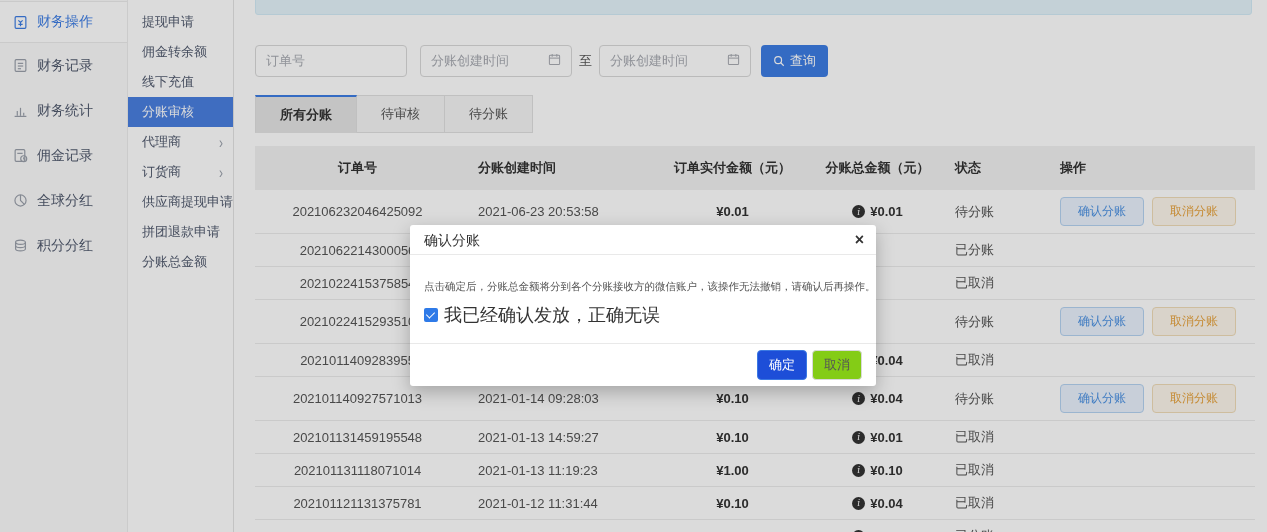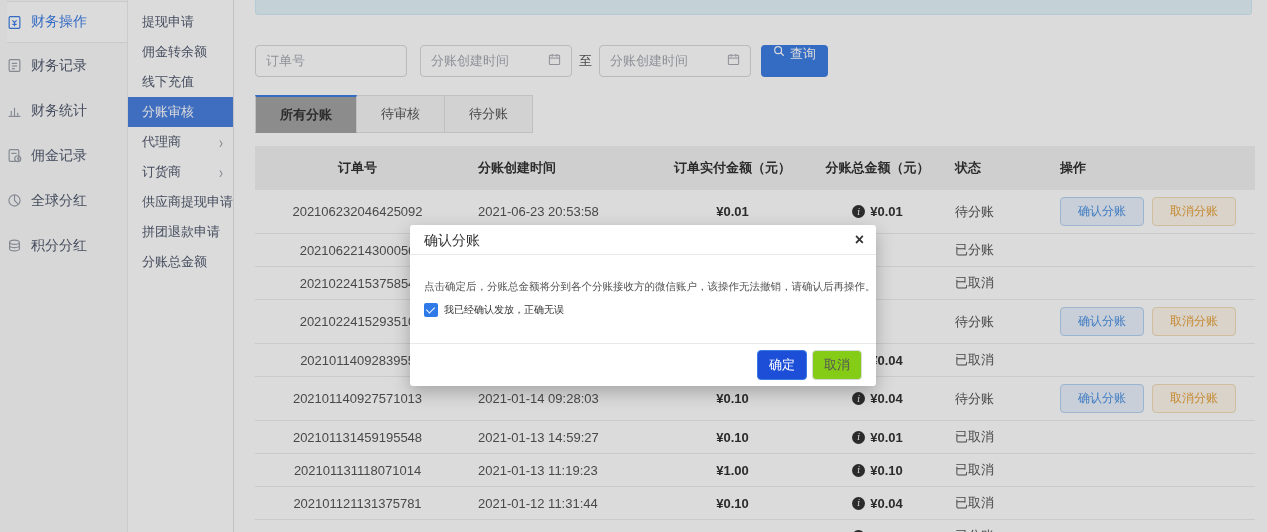--- a/index.html
+++ b/index.html
@@ -11,21 +11,21 @@
     color:#555;
     font-size:13px;
   }
   
   .primary-sidebar{
     position:absolute; left:0; top:0; width:128px; height:532px;
     background:#fbfbfb; border-right:1px solid #ededed; z-index:1;
   }
   .p-item{
     height:45px; display:flex; align-items:center; gap:9px;
-    font-size:14px; color:#515a6e; cursor:pointer;margin-left:7px;
+    padding-left:13px; font-size:14px; color:#515a6e; cursor:pointer;
   }
   .p-item.active{
     background:#fff; color:#3d7de4;
     border-top:1px solid #ececec; border-bottom:1px solid #ececec;
     height:42px; margin-top:1px;
   }
   .p-item .ico{ width:15px; height:15px; display:inline-flex; }
   .p-item .ico svg{ width:15px; height:15px; stroke:#9aa0ab; fill:none; stroke-width:1.1px; }
   .p-item.active .ico svg{ stroke:#3d7de4; }
   
@@ -49,33 +49,33 @@
   .inp{
     height:32px; border:1px solid #d9d9d9; border-radius:4px; background:#fff;
     display:flex; align-items:center; padding:0 10px; color:#a8abb2; font-size:13px;
   }
   .inp-order{ width:152px; margin-right:13px; }
   .inp-date{ width:152px; justify-content:space-between; }
   .to-label{ margin:0 7px; color:#555; font-size:13px; }
   .cal svg{ width:13px; height:13px; stroke:#a8abb2; fill:none; stroke-width:1.1px; }
   .search-btn{
     margin-left:10px; height:32px; padding:0 12px; background:#3d7de4; color:#fff;
-    border:none; border-radius:4px; font-size:13px; display:flex; align-items:flex-start; gap:5px; cursor:pointer;
+    border:none; border-radius:4px; font-size:13px; display:flex; align-items:center; gap:5px; cursor:pointer;
     font-family:"Liberation Sans", sans-serif;
   }
   .search-btn svg{ width:12px; height:12px; stroke:#fff; fill:none; stroke-width:1.4px; }
   
   .tabs{ position:absolute; left:14px; top:95px; display:flex; }
   .tab{
     height:38px; padding:0 24px; display:flex; align-items:center; font-size:13px;
     background:#f5f5f5; border:1px solid #e0e0e0; border-left:none; color:#555; cursor:pointer;
   }
   .tab:first-child{ border-left:1px solid #e0e0e0; }
   .tab.active{
-    background:#a3a3a3; border-top:2px solid #3d7de4; border-bottom:1px solid transparent;
+    background:#e5e5e5; border-top:2px solid #3d7de4; border-bottom:1px solid transparent;
     font-weight:bold; color:#333;
   }
   
   .table{ position:absolute; left:14px; top:146px; width:1000px; }
   .thead{ display:flex; background:#f2f2f2; height:44px; align-items:center; font-weight:bold; color:#333; }
   .trow{ display:flex; align-items:center; height:33px; border-bottom:1px solid #ececec; color:#555; }
   .trow.has-actions{ height:44px; }
   .c0{ width:205px; text-align:center; }
   .c1{ width:190px; padding-left:18px; }
   .c2{ width:165px; text-align:center; }
@@ -103,21 +103,21 @@
   .modal-header{
     height:30px; line-height:30px; padding:0 14px; border-bottom:1px solid #e9e9e9;
     font-size:14px; color:#333;
   }
   .modal-close{
     position:absolute; right:12px; top:5px; font-size:16px; font-weight:bold; color:#333;
     cursor:pointer; line-height:20px;
   }
   .modal-body{ padding:25px 14px 0; }
   .modal-text{ font-size:10.5px; color:#555; white-space:nowrap;text-align:center; }
-  .check-row{ margin-top:9px; display:flex; align-items:center; gap:6px; font-size:10px; color:#333; cursor:pointer; }
+  .check-row{ margin-top:9px; display:flex; align-items:center; gap:6px; font-size:18px; color:#333; cursor:pointer; }
   .checkbox{
     width:14px; height:14px; border-radius:2px; background:#2e7ae8; position:relative; flex:none;
   }
   .checkbox::after{
     content:""; position:absolute; left:4px; top:1.5px; width:4px; height:7px;
     border:solid #fff; border-width:0 1.6px 1.6px 0; transform:rotate(45deg);
   }
   .modal-footer{
     position:absolute; left:0; right:0; bottom:0; height:43px; border-top:1px solid #e9e9e9;
     display:flex; justify-content:flex-end; align-items:center; gap:5px; padding:0 14px;

